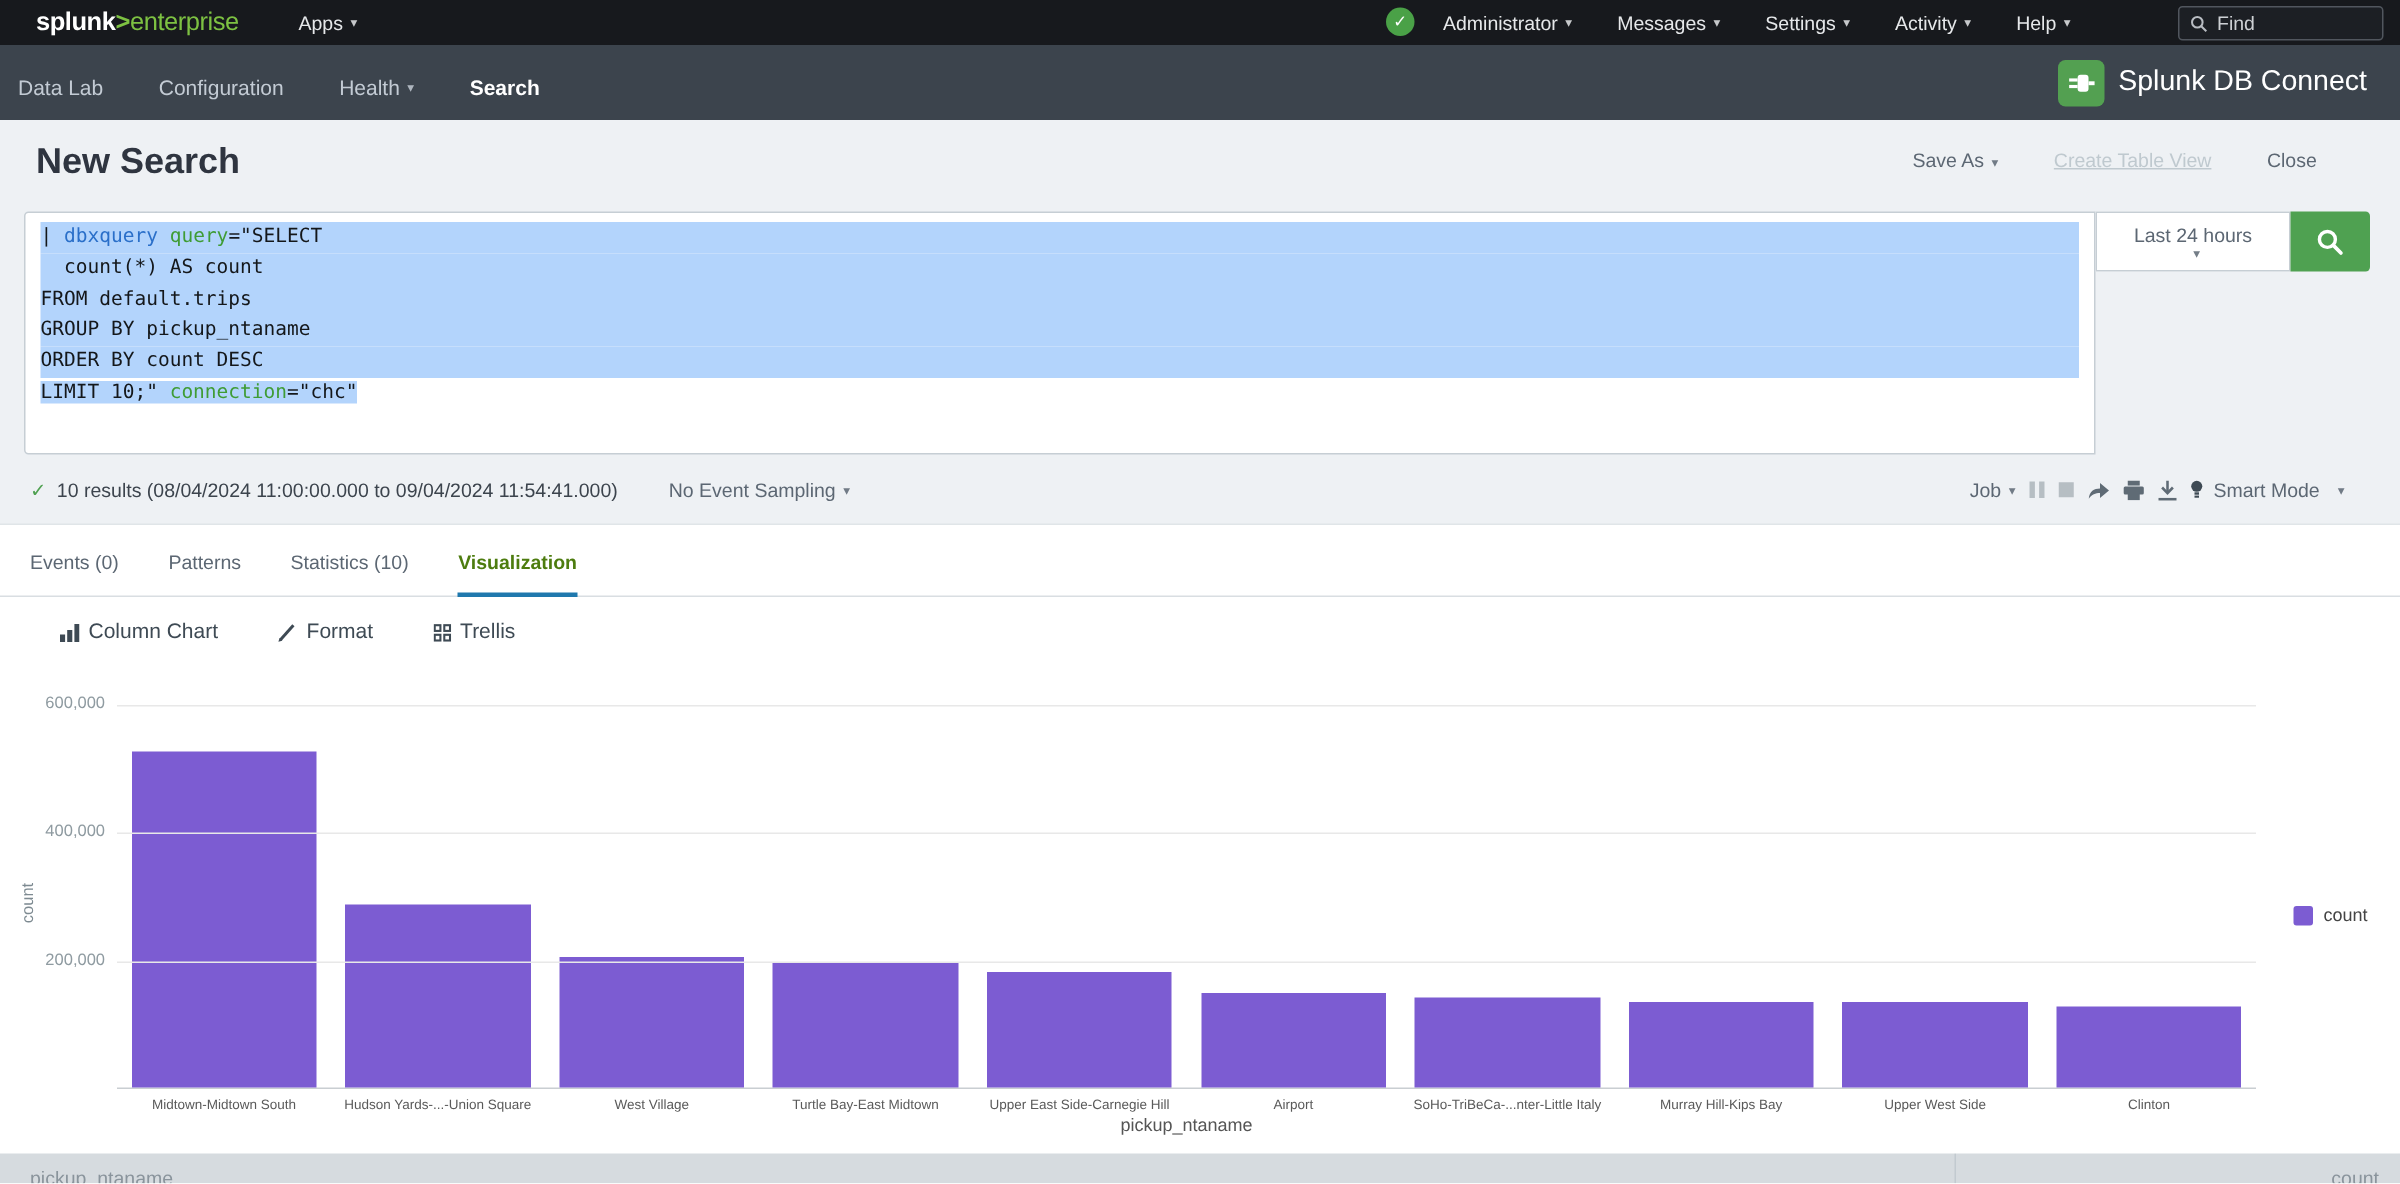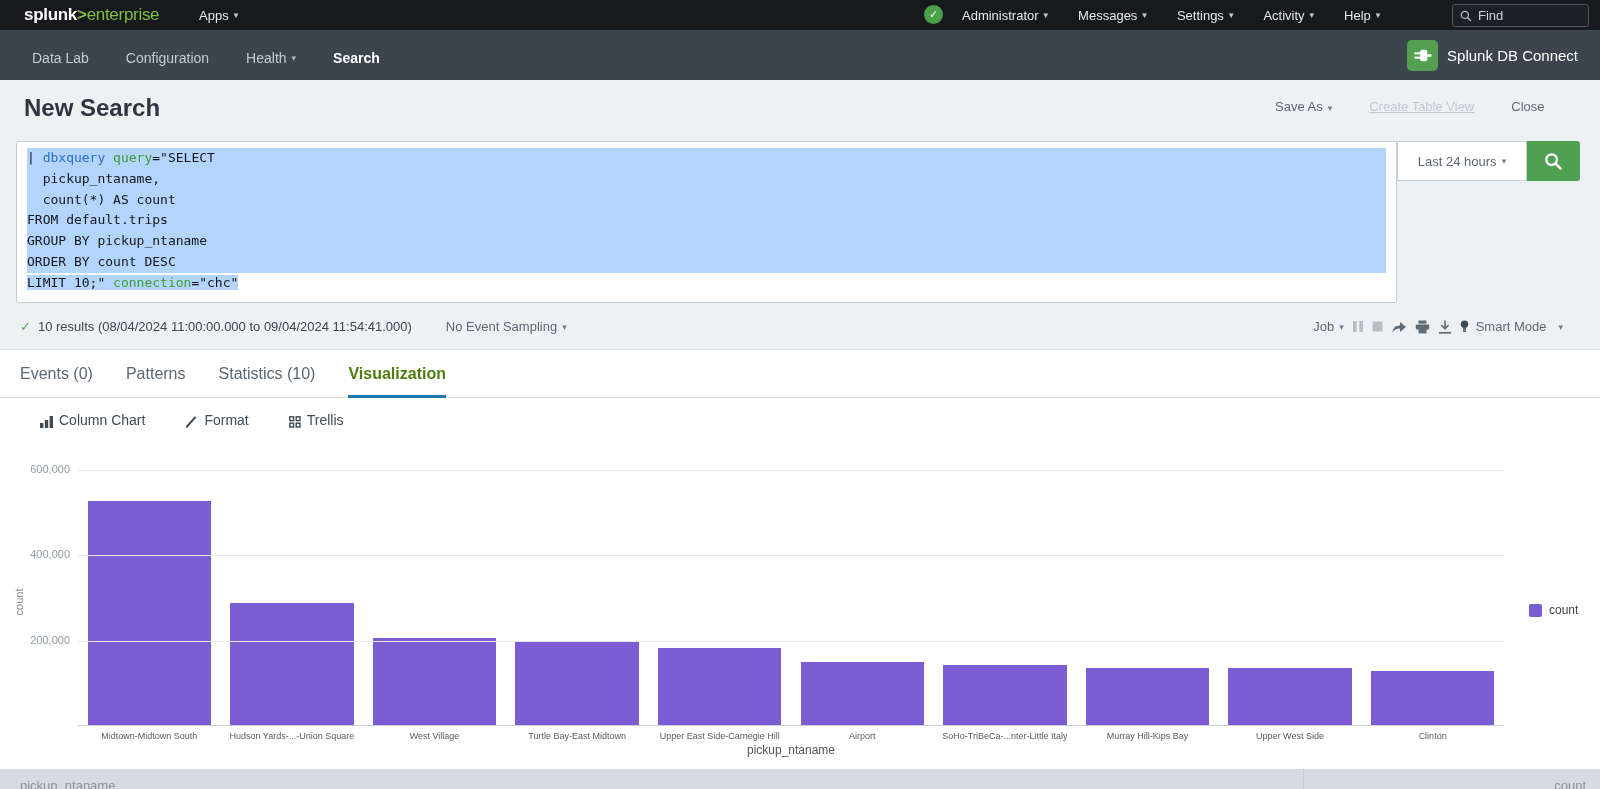--- a/index.html
+++ b/index.html
@@ -16,55 +16,55 @@
   .apps-menu { position:absolute; left:199px; top:0; height:30px; display:flex; align-items:center; cursor:pointer; }
   .status-circle { position:absolute; left:924px; top:5px; width:19px; height:19px; border-radius:50%; background:#4aa147; color:#fff; font-size:11px; display:flex; align-items:center; justify-content:center; }
   .topbar-menus { position:absolute; left:962px; top:0; height:30px; display:flex; gap:30px; align-items:center; }
   .topmenu { display:flex; align-items:center; cursor:pointer; white-space:nowrap; }
   .findbox { position:absolute; left:1452px; top:4px; width:137px; height:23px; background:#1c1f24; border:1px solid #51565e; border-radius:3px; display:flex; align-items:center; padding:0 7px; gap:6px; }
   .findbox input { background:transparent; border:none; outline:none; color:#d0d3d7; font-size:13px; width:100%; font-family:"Liberation Sans",sans-serif; }
   .findbox input::placeholder { color:#cdd0d4; opacity:1; }
 
   
   .appbar { position:absolute; top:30px; left:0; width:100%; height:50px; background:#3c444d; color:#c3cbd4; font-size:14px; }
-  .appnav { position:absolute; left:32px; top:0; height:56px; display:flex; gap:37px; }
+  .appnav { position:absolute; left:12px; top:0; height:56px; display:flex; gap:37px; }
   .nav-item { position:relative; height:100%; display:flex; align-items:center; cursor:pointer; white-space:nowrap; }
   .nav-item.active { color:#fff; font-weight:bold; }
   .nav-underline { position:absolute; bottom:0; left:0; right:0; height:5px; background:#6e8188; }
   .apptitle { position:absolute; right:22px; top:30px; height:50px; display:flex; align-items:center; gap:9px; cursor:pointer; }
   .appicon { width:31px; height:31px; border-radius:5px; background:#53a051; display:flex; align-items:center; justify-content:center; }
-  .apptitle-text { color:#fff; font-size:15px; }
+  .apptitle-text { color:#fff; font-size:19px; }
 
   
   .band { position:absolute; top:80px; left:0; width:100%; height:270px; background:#eef1f4; border-bottom:1px solid #e0e5e8; }
   .page-title { position:absolute; left:24px; top:94px; font-size:24px; font-weight:bold; color:#2f3540; }
   .header-links { position:absolute; top:99px; left:1275px; display:flex; gap:37px; font-size:13px; color:#5c6773; }
   .hlink { cursor:pointer; white-space:nowrap; }
   .hlink.disabled { color:#bfc9cf;text-decoration:underline; }
 
   
   .query-box { position:absolute; left:16px; top:141px; width:1381px; height:162px; background:#fff; border:1px solid #c6ced4; border-radius:3px 0 0 3px; padding:6px 10px; font-family:"DejaVu Sans Mono", monospace; font-size:13px; overflow:hidden; cursor:text; }
   .qline { height:20.8px; line-height:20.8px; white-space:pre; }
   .qline.sel { background:#b3d4fc; }
   .hl { background:#b3d4fc; }
   .c-k { color:#14171a; } .c-b { color:#2a6fc9; } .c-g { color:#3f9c35; }
-  .timepicker { position:absolute; left:1397px; top:141px; width:130px; height:40px; background:#fff; border:1px solid #c6ced4; color:#5c6773; font-size:13px; display:flex; align-items:center; justify-content:center; cursor:pointer; }
+  .timepicker { position:absolute; left:1397px; top:141px; width:130px; height:40px; background:#fff; border:1px solid #c6ced4; color:#5c6773; font-size:13px; display:flex; align-items:center; justify-content:center; cursor:pointer;flex-direction:column; }
   .searchbtn { position:absolute; left:1527px; top:141px; width:53px; height:40px; background:#4fa151; border-radius:0 3px 3px 0; display:flex; align-items:center; justify-content:center; cursor:pointer; }
 
   
   .results-left { position:absolute; left:20px; top:303px; height:47px; display:flex; align-items:center; font-size:13px; color:#3c444d; }
   .res-check { color:#4fa151; margin-right:7px; font-size:13px; }
   .sampling { margin-left:34px; color:#5c6773; cursor:pointer; display:flex; align-items:center; }
   .results-right { position:absolute; right:37px; top:303px; height:47px; display:flex; align-items:center; gap:8px; font-size:13px; color:#5c6773; }
   .tool { display:flex; align-items:center; cursor:pointer; }
   .icon-pause, .icon-stop { opacity:.55; }
 
   
   .tabsrow { position:absolute; top:350px; left:0; width:100%; height:48px; background:#fff; border-bottom:1px solid #d9dee2; }
-  .tabs { position:absolute; left:20px; top:0; height:48px; display:flex; gap:33px; font-size:16px; color:#5c6773; }
+  .tabs { position:absolute; left:20px; top:0; height:48px; display:flex; gap:33px; font-size:13px; color:#5c6773; }
   .tab { position:relative; height:100%; display:flex; align-items:center; cursor:pointer; white-space:nowrap; }
   .tab.active { color:#4d7c0f; font-weight:bold; }
   .tab-underline { position:absolute; bottom:0; left:0; right:0; height:3px; background:#1f78ad; }
 
   
   .vizrow { position:absolute; top:398px; left:40px; height:44px; display:flex; gap:40px; align-items:center; font-size:14px; color:#3e4a54; }
   .vctrl { display:flex; align-items:flex-end; gap:6px; cursor:pointer; white-space:nowrap; }
 
   
   .plot { position:absolute; left:78px; top:470px; width:1426px; height:256px; border-bottom:1px solid #c9ced2; }
@@ -172,21 +172,20 @@
 
   <div class="page-title">New Search</div>
   <div class="header-links">
     <span class="hlink"><span>Save As</span><span class="caret">▾</span></span>
     <span class="hlink disabled">Create Table View</span>
     <span class="hlink">Close</span>
   </div>
 
   <div class="query-box">
       <div class="qline sel"><span class="c-k">| </span><span class="c-b">dbxquery </span><span class="c-g">query</span><span class="c-k">="SELECT</span></div>
-      <div class="qline sel"><span class="c-k">  pickup_ntaname,</span></div>
       <div class="qline sel"><span class="c-k">  count(*) AS count</span></div>
       <div class="qline sel"><span class="c-k">FROM default.trips</span></div>
       <div class="qline sel"><span class="c-k">GROUP BY pickup_ntaname</span></div>
       <div class="qline sel"><span class="c-k">ORDER BY count DESC</span></div>
       <div class="qline"><span class="hl"><span class="c-k">LIMIT 10;" </span><span class="c-g">connection</span><span class="c-k">="chc"</span></span></div>
     </div>
   <div class="timepicker">
     <span>Last 24 hours</span>
     <span class="caret">▾</span>
   </div>

